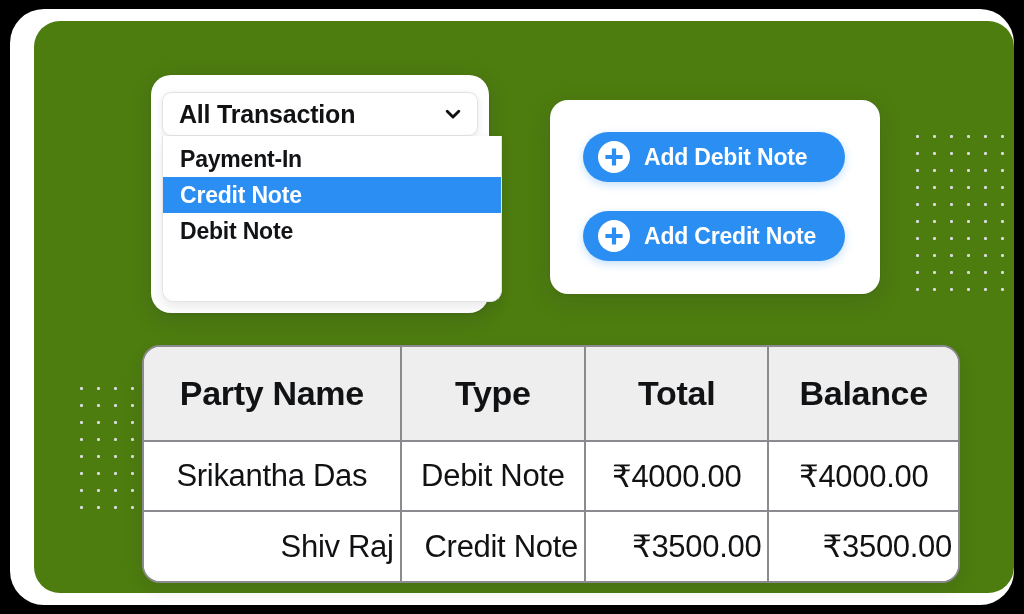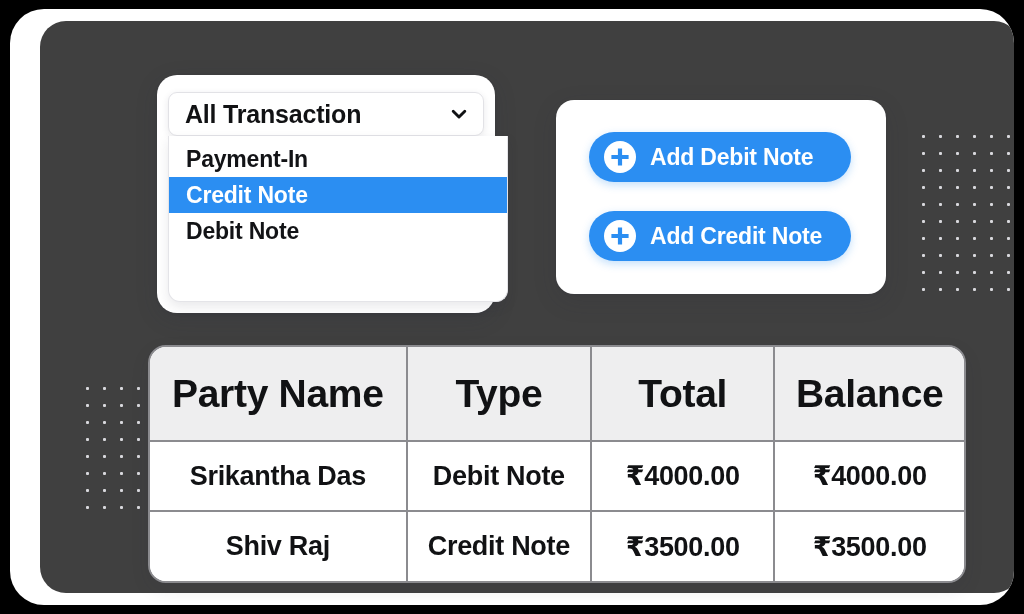--- a/index.html
+++ b/index.html
@@ -33,25 +33,25 @@
     width: 1004px;
     height: 596px;
     background: #ffffff;
     border-radius: 34px;
     overflow: hidden;
   }
 
   
   #sheet {
     position: absolute;
-    left: 30px;
+    left: 24px;
     top: 12px;
     width: 980px;
     height: 572px;
-    background: #404040;
+    background: #4d7c0f;
     border-radius: 26px;
   }
 
   
   .dotgrid {
     position: absolute;
     display: grid;
     gap: 0;
   }
   .dotgrid i {
@@ -225,34 +225,34 @@
   #data-table td {
     border-right: 2px solid #8b8b8f;
     border-bottom: 2px solid #8b8b8f;
     text-align: center;
     vertical-align: middle;
     padding: 0 6px;
     box-sizing: border-box;
   }
   #data-table th:last-child,
   #data-table td:last-child { border-right: none; }
-  #data-table tbody tr:last-child td { border-bottom: none; }
+  #data-table tbody tr:last-child td { border-bottom: none; text-align: right; }
 
   #data-table thead th {
     background: #eeeeef;
     height: 94px;
-    font-size: 39px;
+    font-size: 34px;
     font-weight: 700;
     color: #111214;
     letter-spacing: -0.3px;
   }
   #data-table tbody td {
     height: 70px;
-    font-size: 27px;
-    font-weight: 700;
+    font-size: 31px;
+    font-weight: 400;
     color: #111214;
     letter-spacing: -0.3px;
     background: #ffffff;
   }
   .col-party   { width: 245px; }
   .col-type    { width: 176px; }
   .col-total   { width: 175px; }
   .col-balance { width: 181px; }
 </style>
 </head>

